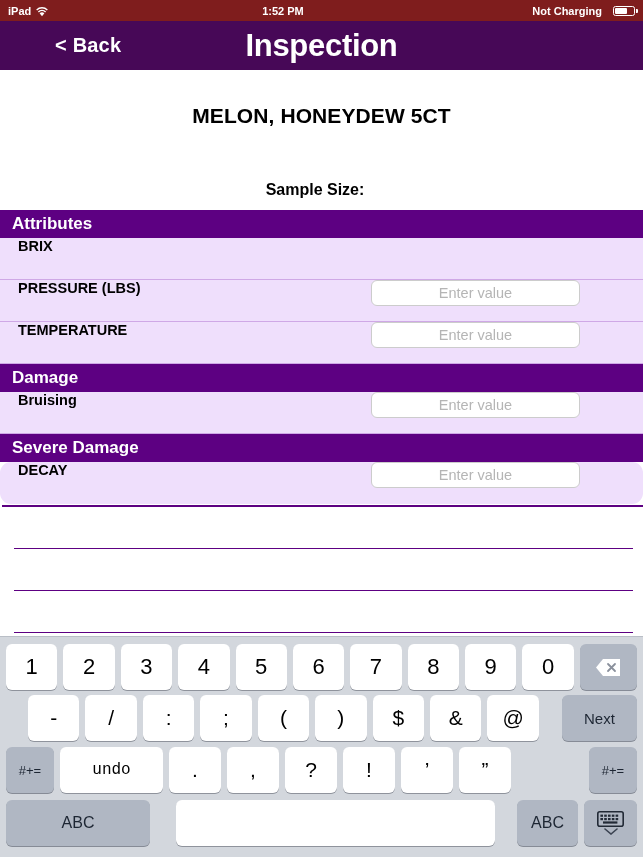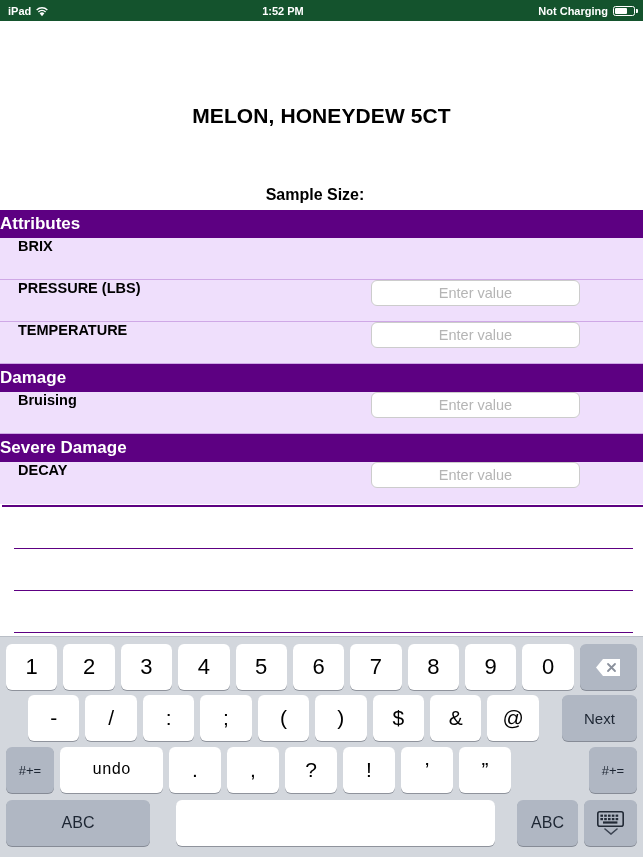--- a/index.html
+++ b/index.html
@@ -7,27 +7,27 @@
     width: 643px; height: 857px;
     background: #ffffff;
     font-family: "Liberation Sans", sans-serif;
     overflow: hidden;
   }
   .screen { position: relative; width: 643px; height: 857px; background:#fff; }
 
   
   .statusbar {
     position:absolute; top:0; left:0; width:643px; height:21px;
-    background:#14532d;
+    background:#7f1d1d;
     color:#fff; font-size:11px; font-weight:bold;
     display:flex; align-items:center;
   }
   .sb-left { position:absolute; left:8px; display:flex; align-items:center; gap:5px; }
   .sb-center { position:absolute; left:0; width:566px; text-align:center; }
-  .sb-right { position:absolute; right:8px; display:flex; align-items:center; gap:5px; }
+  .sb-right { position:absolute; right:8px; display:flex; align-items:center; gap:11px; }
   .wifi-icon { display:inline-block; width:12px; height:10px; position:relative; top:1px; }
   .batt {
     display:inline-block; width:22px; height:10px; border:1.3px solid #fff;
     border-radius:2.5px; position:relative; top:0px;
   }
   .batt::after{
     content:""; position:absolute; right:-3.5px; top:2.5px;
     width:2px; height:4px; background:#fff; border-radius:0 1px 1px 0;
   }
   .batt-fill{
@@ -60,43 +60,44 @@
   }
   .prod-count{
     position:absolute; top:132px; left:0; width:643px;
     text-align:center; font-size:21px; font-weight:bold; color:#000;
     padding-left:14px;
   }
 
   
   .samplerow{
     position:absolute; top:176px; left:0; width:643px; height:28px;
-    display:flex; align-items:flex-end; justify-content:center;
+    display:flex; align-items:center; justify-content:center;
   }
   .sample-label{ font-size:16px; font-weight:bold; color:#000; margin-right:13px; }
   .sample-input{
     width:170px; height:27px; border:1px solid #b7b7b7; border-radius:6px;
     background:#fff; color:#000; font-size:14px; text-align:center;
     font-family:"Liberation Sans", sans-serif;
   }
 
   
   .table{ position:absolute; top:210px; left:0; width:643px; }
   .sec-header{
     height:28px; background:#5d0082;
     display:flex; align-items:center;
+    padding-left:12px;
     color:#fff; font-size:17px; font-weight:bold;
   }
   .attr-row{
     height:42px; background:#efdffc;
     display:flex; 
     border-bottom:1px solid #cfa8e6;
     position:relative;
   }
-  .attr-row.nobord{ border-bottom:none; }
+  .attr-row.nobord{ border-bottom:none;border-radius:11px; }
   .attr-label{
     margin-left:18px; font-size:14.5px; font-weight:bold; color:#000;
   }
   .attr-input{
     position:absolute; left:371px; width:209px; height:26px;
     border:1px solid #cccccc; border-radius:6px; background:#fff;
     text-align:center; font-size:14.5px; color:#000;
     font-family:"Liberation Sans", sans-serif;
   }
   .attr-input::placeholder{ color:#b5b5b5; }
@@ -160,20 +161,24 @@
     </div>
     <div class="sb-center">1:52 PM</div>
     <div class="sb-right">
       <span>Not Charging</span>
       <span class="batt">
           <span class="batt-fill"></span>
         </span>
     </div>
   </div>
 
+  <div class="navbar">
+    <div class="nav-back">&lt; Back</div>
+    <div class="nav-title">Inspection</div>
+  </div>
 
   <div class="prod-name">MELON, HONEYDEW 5CT</div>
 
   <div class="samplerow">
     <span class="sample-label">Sample Size:</span>
   </div>
 
   <div class="table" id="tbl">
       <div class="sec-header">Attributes</div>
       <div class="attr-row">

